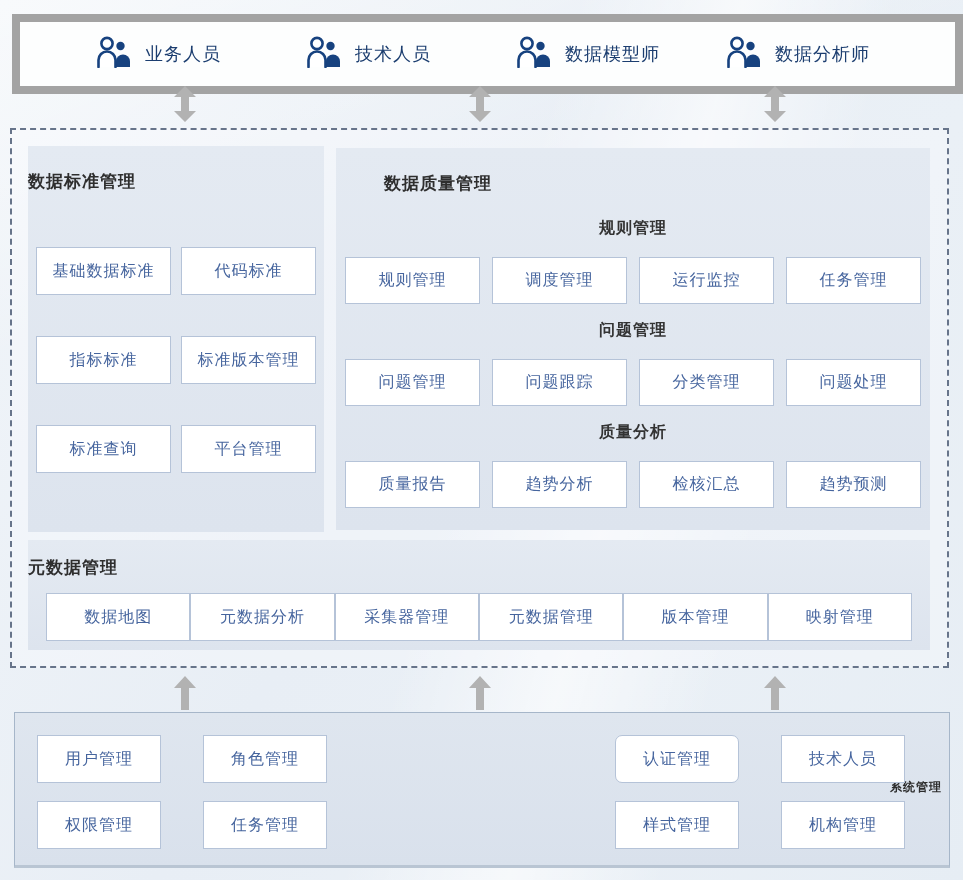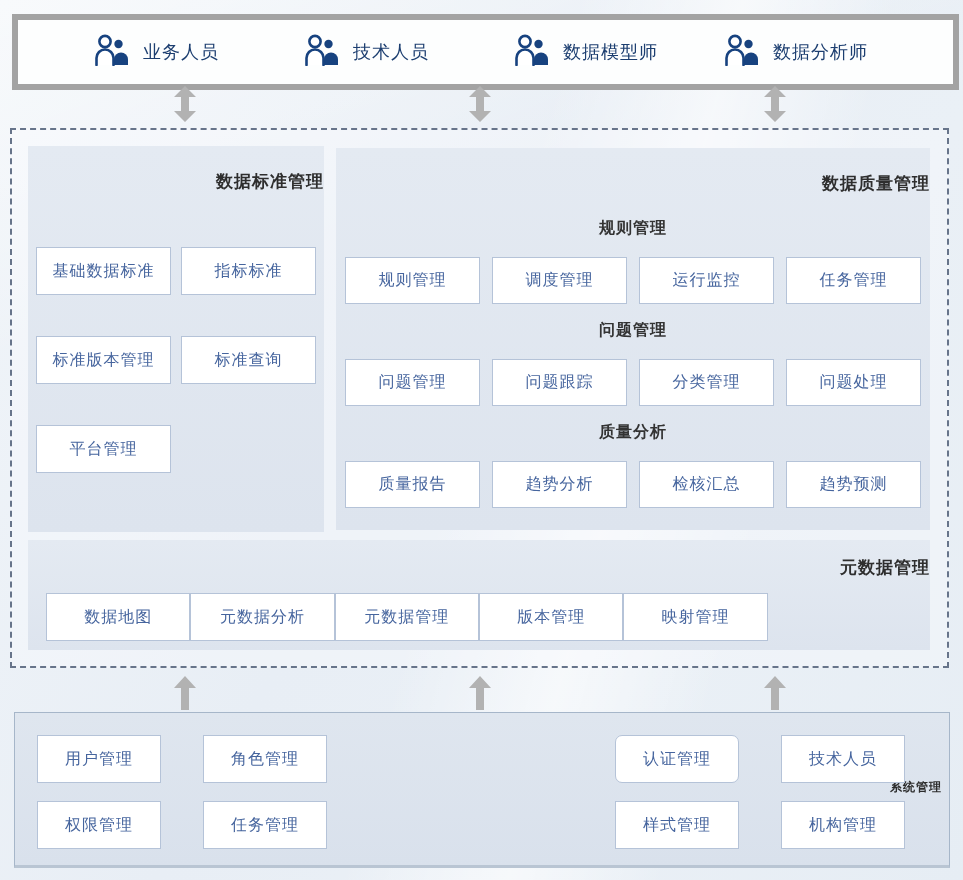--- a/index.html
+++ b/index.html
@@ -6,36 +6,36 @@
   body{
     width:963px;height:880px;position:relative;overflow:hidden;
     font-family:"Liberation Sans","DejaVu Sans",sans-serif;
     background:
       linear-gradient(105deg, rgba(255,255,255,0) 48%, rgba(255,255,255,.6) 62%, rgba(255,255,255,0) 75%),
       linear-gradient(160deg, rgba(255,255,255,.5) 0%, rgba(255,255,255,0) 30%),
       linear-gradient(120deg,#f1f5f9 0%,#e8eef5 45%,#eaf0f6 70%,#e6edf4 100%);
   }
   
   .topbar{position:absolute;left:12px;top:14px;width:935px;height:64px;
-    background:#fdfefe;border:6px solid #a3a3a3;box-sizing:content-box;}
+    background:#fdfefe;border:8px solid #a3a3a3;box-sizing:content-box;}
   .role{position:absolute;top:0;height:64px;display:flex;align-items:center;gap:13px;}
   .role:nth-of-type(1){left:76px}.role:nth-of-type(2){left:286px}
   .role:nth-of-type(3){left:496px}.role:nth-of-type(4){left:706px}
   .role-label{font-size:18px;color:#1c3e70;letter-spacing:1px;}
   
   .arrow{position:absolute;width:22px;line-height:0;}
   .arrow-dbl{top:86px}
   .arrow-up{top:676px}
   .ax1{left:174px}.ax2{left:469px}.ax3{left:764px}
   
   .dashed-wrap{position:absolute;left:10px;top:128px;width:939px;height:540px;
     border:2px dashed #67748a;background:rgba(251,253,255,.35);box-sizing:border-box;}
   
   .panel{position:absolute;background:linear-gradient(#e4eaf2,#dde4ee);}
-  .panel-title{text-align:right;font-size:17px;font-weight:bold;color:#2e2e2e;letter-spacing:1px;}
+  .panel-title{text-align:left;font-size:17px;font-weight:bold;color:#2e2e2e;letter-spacing:1px;}
   .section-title{position:absolute;left:0;right:0;text-align:center;font-size:16px;
     font-weight:bold;color:#333;letter-spacing:1px;}
   .btn{background:#fff;border:1px solid #b5c3d8;color:#46659e;font-size:16px;
     display:flex;align-items:center;justify-content:center;height:48px;
     box-sizing:border-box;letter-spacing:1px;cursor:pointer;}
   
   .panel-standard{left:28px;top:146px;width:296px;height:386px;}
   .panel-standard .panel-title{margin-top:24px;}
   .std-grid{position:absolute;left:8px;right:8px;top:101px;display:grid;
     grid-template-columns:1fr 1fr;column-gap:10px;row-gap:41px;}
@@ -126,20 +126,21 @@
       <path d="M11 0 L22 11 L15 11 L15 25 L22 25 L11 36 L0 25 L7 25 L7 11 L0 11 Z" fill="#b2b2b2"></path>
     </svg>
 </div>
 
 <div class="dashed-wrap"></div>
 
 <div class="panel panel-standard">
   <div class="panel-title">数据标准管理</div>
   <div class="std-grid">
     <div class="btn">基础数据标准</div>
+    <div class="btn">代码标准</div>
     <div class="btn">指标标准</div>
     <div class="btn">标准版本管理</div>
     <div class="btn">标准查询</div>
     <div class="btn">平台管理</div>
   </div>
 </div>
 
 <div class="panel panel-quality">
   <div class="panel-title">数据质量管理</div>
 
@@ -166,20 +167,21 @@
     <div class="btn">检核汇总</div>
     <div class="btn">趋势预测</div>
   </div>
 </div>
 
 <div class="panel panel-metadata">
   <div class="panel-title">元数据管理</div>
   <div class="meta-row">
     <div class="btn">数据地图</div>
     <div class="btn">元数据分析</div>
+    <div class="btn">采集器管理</div>
     <div class="btn">元数据管理</div>
     <div class="btn">版本管理</div>
     <div class="btn">映射管理</div>
   </div>
 </div>
 
 <div class="arrow arrow-up ax1">
   <svg width="22" height="34" viewBox="0 0 22 34">
       <path d="M11 0 L22 12 L15 12 L15 34 L7 34 L7 12 L0 12 Z" fill="#b2b2b2"></path>
     </svg>

